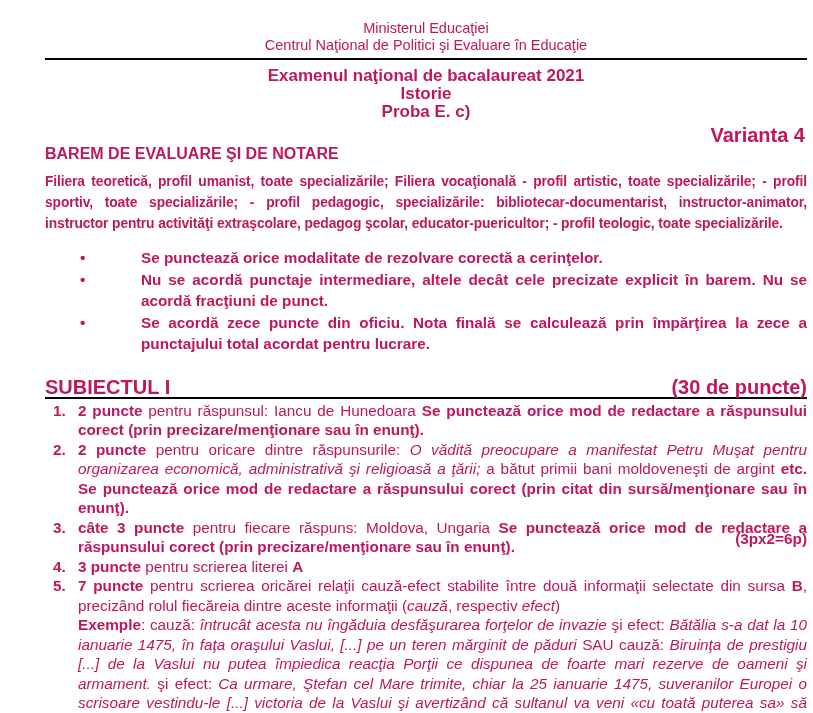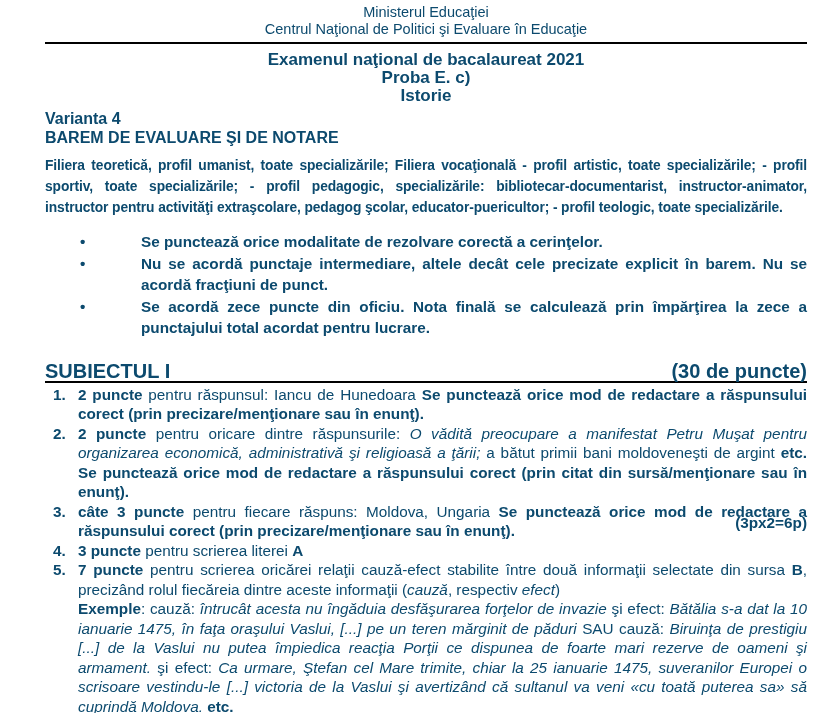--- a/index.html
+++ b/index.html
@@ -1,28 +1,28 @@
 <!DOCTYPE html>
 <html><head>
 <meta charset="utf-8">
 <style>
   html, body { margin: 0; padding: 0; background: #ffffff; }
   .page {
     width: 813px; height: 713px;
     box-sizing: border-box;
-    padding: 4px 6px 0 45px;
+    padding: 20px 6px 0 45px;
     background: #ffffff;
-    color: #0c4a6e;
+    color: #be185d;
     font-family: "Liberation Sans", "DejaVu Sans", sans-serif;
     overflow: hidden;
   }
   .doc-header { text-align: center; font-size: 14.5px; line-height: 17px; }
   .header-rule { border: none; border-top: 2px solid #000; margin: 4px 0 0 0; }
   .title-block { margin-top: 7px; text-align: center; font-weight: 700; font-size: 17px; line-height: 18px; }
-  .variant-line { margin-top: 5px; font-weight: 700; font-size: 16px; line-height: 18px; padding-right: 2px; }
+  .variant-line { margin-top: 5px; text-align: right; font-weight: 700; font-size: 20px; line-height: 18px; padding-right: 2px; }
   .barem-title { margin-top: 1px; text-align: left; font-weight: 700; font-size: 16px; line-height: 18px; }
   .filiera {
     margin-top: 8px;
     font-weight: 700; 
     font-size: 13.8px; line-height: 21px;
     text-align: justify;
     letter-spacing: -0.1px;
   }
   .bullets { margin-top: 13px; }
   .bullet-row { display: flex; font-weight: 700; font-size: 15.3px; line-height: 21.5px; }
@@ -50,22 +50,22 @@
 
   <div class="doc-header">
     <div>Ministerul Educaţiei</div>
     <div>Centrul Naţional de Politici şi Evaluare în Educaţie</div>
   </div>
 
   <hr class="header-rule">
 
   <div class="title-block">
     <div>Examenul naţional de bacalaureat 2021</div>
+    <div>Istorie</div>
     <div>Proba E. c)</div>
-    <div>Istorie</div>
   </div>
 
   <div class="variant-line">Varianta 4</div>
 
   <div class="barem-title">BAREM DE EVALUARE ŞI DE NOTARE</div>
 
   <div class="filiera">Filiera teoretică, profil umanist, toate specializările; Filiera vocaţională - profil artistic, toate specializările; - profil sportiv, toate specializările; - profil pedagogic, specializările: bibliotecar-documentarist, instructor-animator, instructor pentru activităţi extraşcolare, pedagog şcolar, educator-puericultor; - profil teologic, toate specializările.</div>
 
   <div class="bullets">
     <div class="bullet-row">

